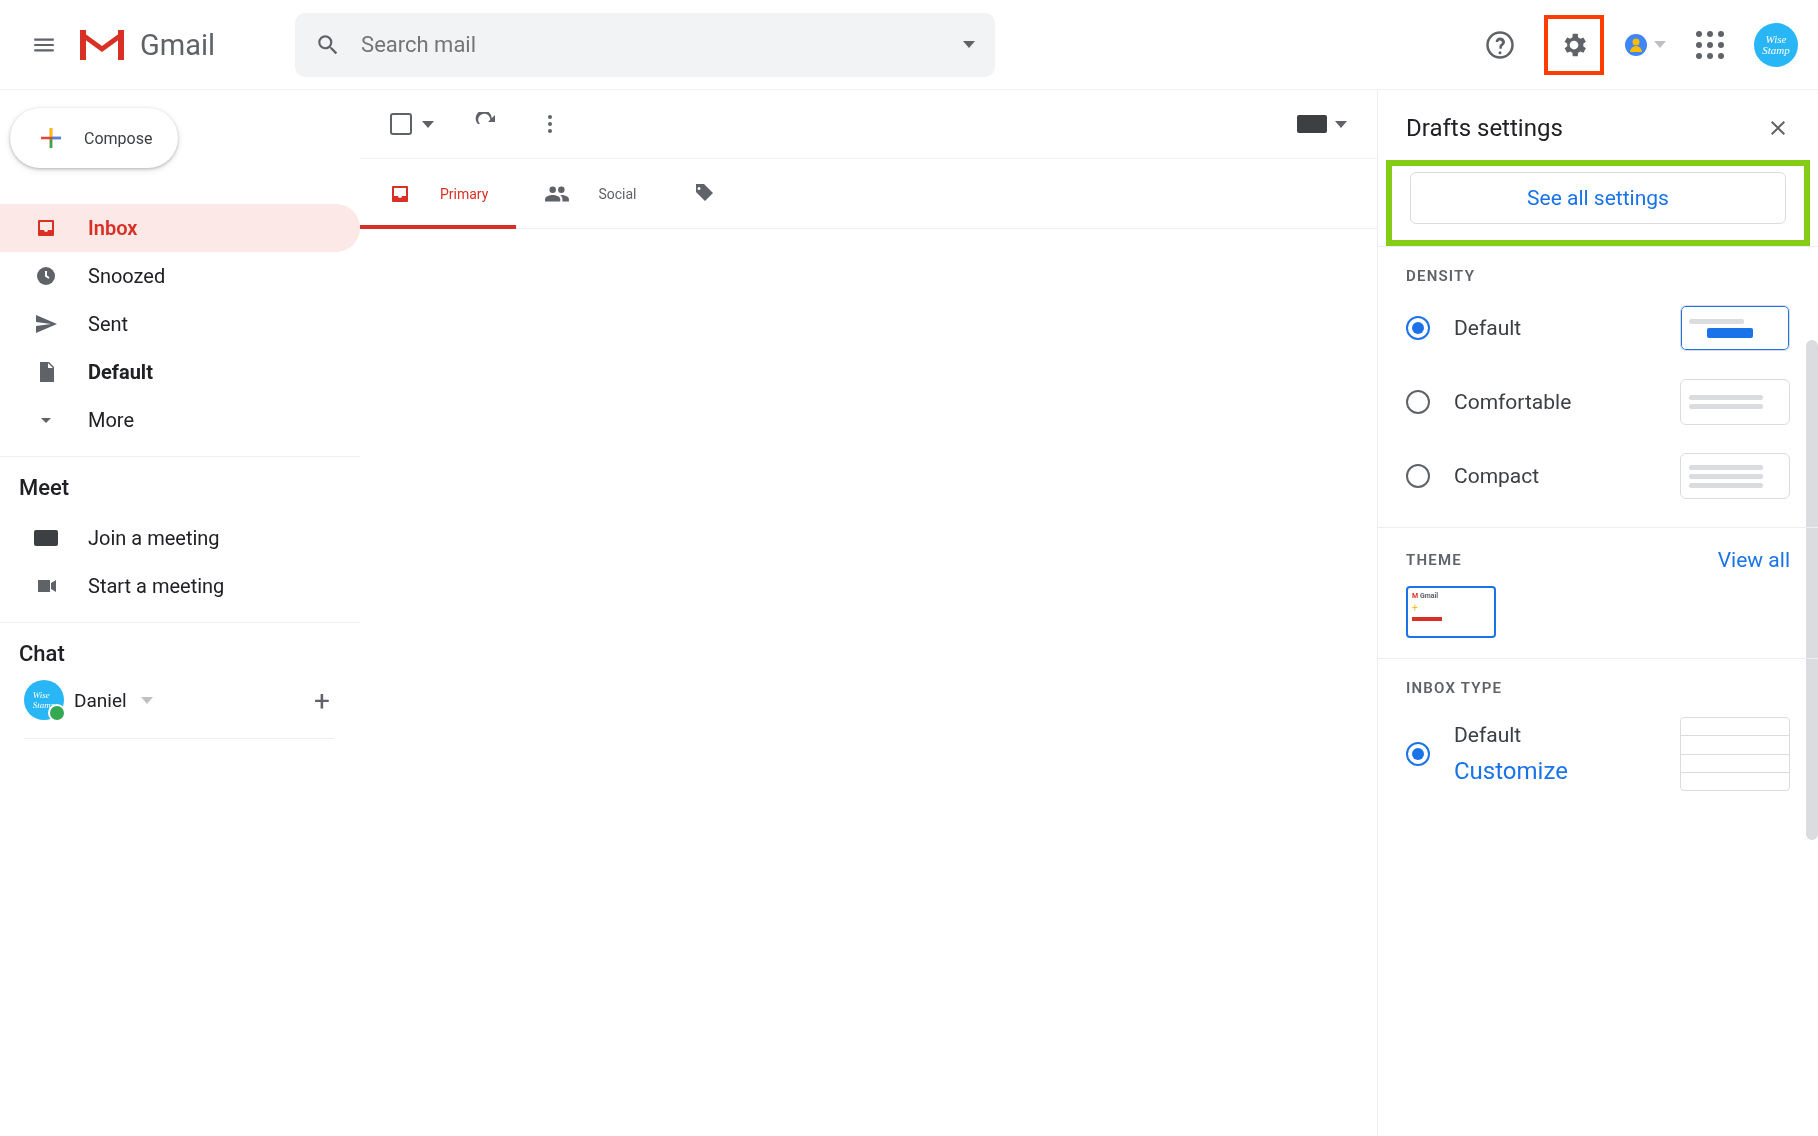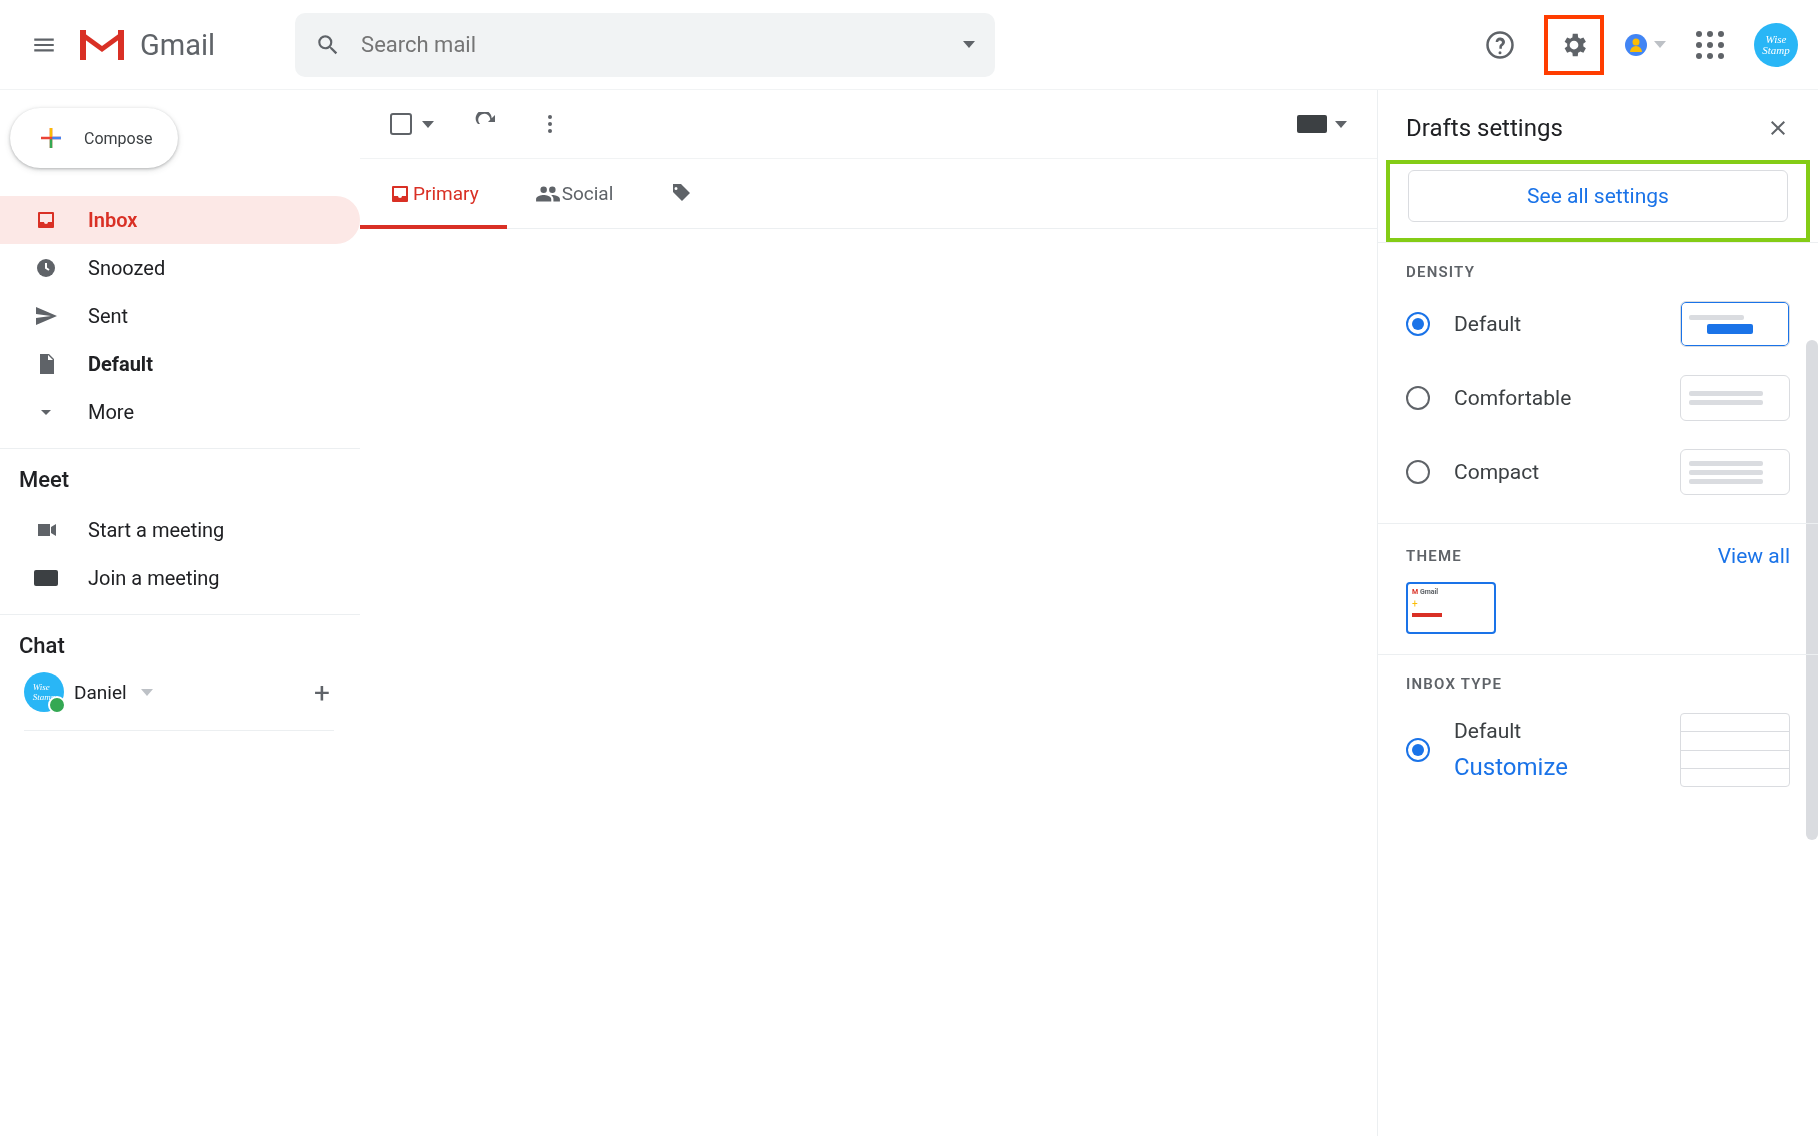--- a/index.html
+++ b/index.html
@@ -40,21 +40,21 @@
     .body-wrap { display: flex; height: calc(100vh - 90px); }
 
     .sidebar { width: 360px; padding-top: 18px; border-right: none; }
     .compose-btn {
       display: inline-flex; align-items: center; gap: 18px;
       height: 60px; padding: 0 26px; margin-left: 10px;
       border-radius: 32px;
       box-shadow: 0 1px 3px rgba(60,64,67,.3), 0 2px 6px rgba(60,64,67,.15);
       font-size: 16px; color: #3c4043; cursor: pointer;
     }
-    .nav-list { margin-top: 28px; }
+    .nav-list { margin-top: 36px; }
     .nav-item {
       display: flex; align-items: center; gap: 30px;
       height: 48px; padding-left: 34px; padding-right: 20px;
       border-radius: 0 24px 24px 0;
       font-size: 20px; color: #202124; cursor: pointer;
     }
     .nav-item.active { background: #fce8e6; color: #d93025; font-weight: 600; }
     .nav-item.bold { font-weight: 700; }
     .nav-icon { width: 24px; height: 24px; display: flex; align-items: center; justify-content: center; color: #5f6368; }
     .nav-item.active .nav-icon { color: #d93025; }
@@ -70,28 +70,28 @@
     .chat-add { margin-left: auto; margin-right: 30px; font-size: 28px; color: #5f6368; cursor: pointer; }
 
     .main { flex: 1; display: flex; }
     .mail-pane { flex: 1; border-right: 1px solid #eceff1; }
     .toolbar { display: flex; align-items: center; gap: 40px; padding: 22px 30px; border-bottom: 1px solid #f1f3f4; }
     .checkbox-combo { width: 22px; height: 22px; border: 2.5px solid #5f6368; border-radius: 3px; position: relative; }
     .toolbar-spacer { flex: 1; }
     .keyboard-icon { width: 30px; height: 18px; background: #3c4043; border-radius: 2px; display:inline-block;}
 
     .tabs { display: flex; align-items: center; height: 70px; border-bottom: 1px solid #eceff1; }
-    .tab { display: flex; align-items: center; gap: 1px; padding: 0 28px; height: 100%; font-size: 19px; color: #5f6368; cursor: pointer; position: relative; }
+    .tab { display: flex; align-items: center; gap: 28px; padding: 0 28px; height: 100%; font-size: 14px; color: #5f6368; cursor: pointer; position: relative; }
     .tab.active { color: #d93025; }
     .tab.active::after { content: ''; position: absolute; bottom: -1px; left: 0; right: 0; height: 4px; background: #d93025; }
 
     .quick-settings { width: 440px; background: #fff; position: relative; }
     .qs-header { display: flex; align-items: center; justify-content: space-between; padding: 24px 28px 18px; }
     .qs-title { font-size: 24px; color: #202124; }
-    .see-all-wrap { padding: 6px 18px 16px; border: 4px solid #84cc16; margin: 0 8px; }
+    .see-all-wrap { padding: 6px 18px 16px; border: 6px solid #84cc16; margin: 0 8px; }
     .see-all-btn {
       width: 100%; height: 52px; border: 1px solid #dadce0; border-radius: 6px;
       background: #fff; color: #1a73e8; font-size: 21px; cursor: pointer;
       display: flex; align-items: center; justify-content: center;
     }
     .qs-section { padding: 20px 28px; border-top: 1px solid #eceff1; position: relative; }
     .qs-section-title { font-size: 15px; letter-spacing: 1.2px; color: #5f6368; font-weight: 600; text-transform: uppercase; margin-bottom: 20px; }
     .qs-option { display: flex; align-items: center; gap: 24px; margin-bottom: 28px; }
     .radio { width: 24px; height: 24px; border: 2.5px solid #5f6368; border-radius: 50%; display: flex; align-items: center; justify-content: center; flex-shrink: 0; }
     .radio.checked { border-color: #1a73e8; }
@@ -230,31 +230,31 @@
             </svg>
         </span>
         <span>More</span>
       </div>
     </div>
 
     <div class="sidebar-divider"></div>
     <div class="section-title">Meet</div>
     <div class="meet-item">
       <span class="nav-icon">
+        <span class="keyboard-icon" style="width:24px;height:16px;"></span>
+      </span>
+      <span>Join a meeting</span>
+    </div>
+    <div class="meet-item">
+      <span class="nav-icon">
         <svg width="24" height="24" viewBox="0 0 24 24">
             <path fill="currentColor" d="M4 6h12v12H4zM17 9l5-3v12l-5-3z"></path>
           </svg>
       </span>
       <span>Start a meeting</span>
-    </div>
-    <div class="meet-item">
-      <span class="nav-icon">
-        <span class="keyboard-icon" style="width:24px;height:16px;"></span>
-      </span>
-      <span>Join a meeting</span>
     </div>
 
     <div class="sidebar-divider"></div>
     <div class="section-title">Chat</div>
     <div class="chat-row">
       <div class="chat-avatar">Wise<br>Stamp</div>
       <span class="chat-name">Daniel</span>
       <div class="caret-down" style="border-top-color:#bdc1c6;margin-left:4px;"></div>
       <div class="chat-add">+</div>
     </div>

